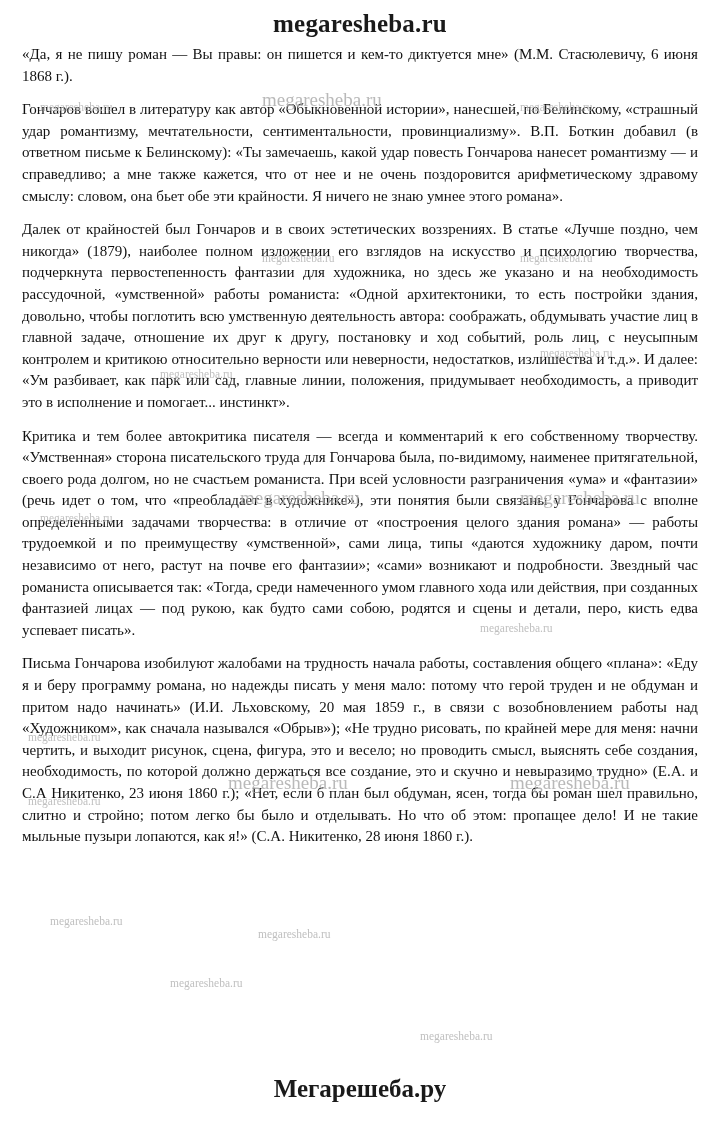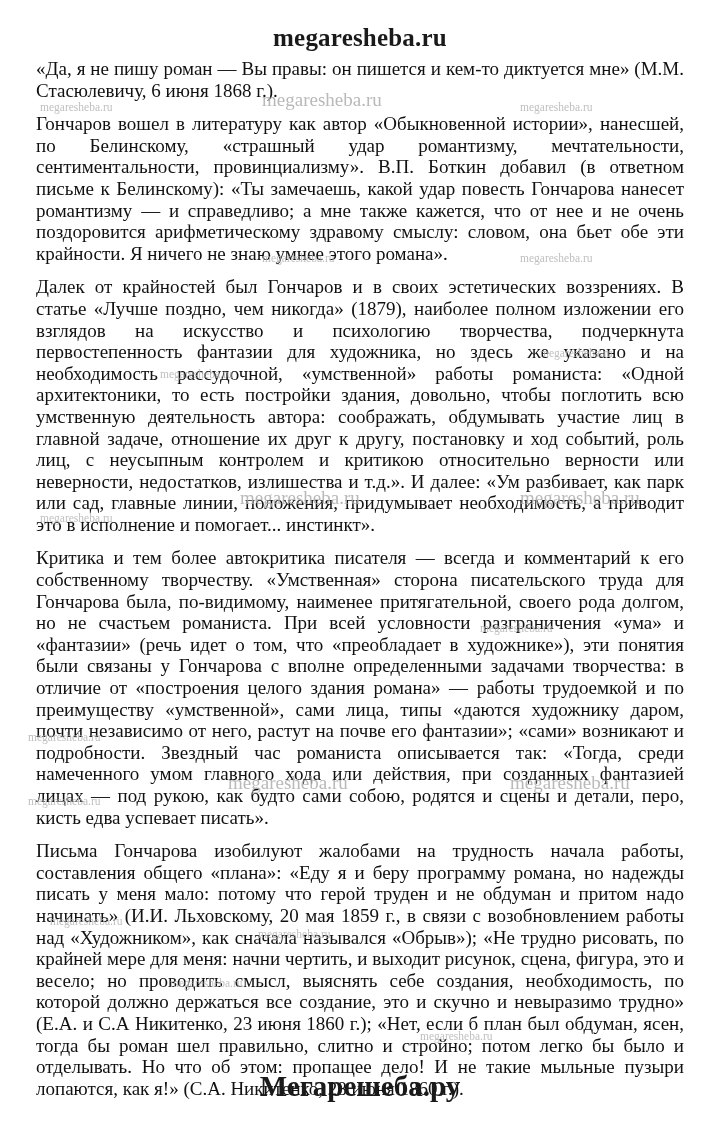--- a/index.html
+++ b/index.html
@@ -13,47 +13,47 @@
     position: relative;
     font-family: "Liberation Serif", "DejaVu Serif", serif;
     color: #000000;
     overflow: hidden;
   }
   .page {
     position: relative;
     width: 720px;
     height: 1121px;
     box-sizing: border-box;
-    padding: 14px;
+    padding: 0;
   }
   .header-title {
     text-align: center;
     font-family: "Liberation Serif", "DejaVu Serif", serif;
     font-size: 25px;
     font-weight: bold;
     color: #1a1a1a;
     letter-spacing: 0.2px;
     padding-top: 10px;
     padding-bottom: 6px;
   }
   .footer-title {
     position: absolute;
     left: 0;
     right: 0;
     bottom: 18px;
     text-align: center;
     font-family: "Liberation Serif", "DejaVu Serif", serif;
-    font-size: 29px;
+    font-size: 25px;
     font-weight: bold;
     color: #1a1a1a;
   }
   .content {
     position: relative;
     padding: 0 22px 0 22px;
-    font-size: 19px;
+    font-size: 15px;
     line-height: 21.6px;
     text-align: justify;
     text-justify: inter-word;
     color: #111111;
   }
   .content p {
     margin: 0 0 0 0;
     text-indent: 0;
   }
   .content p + p {

